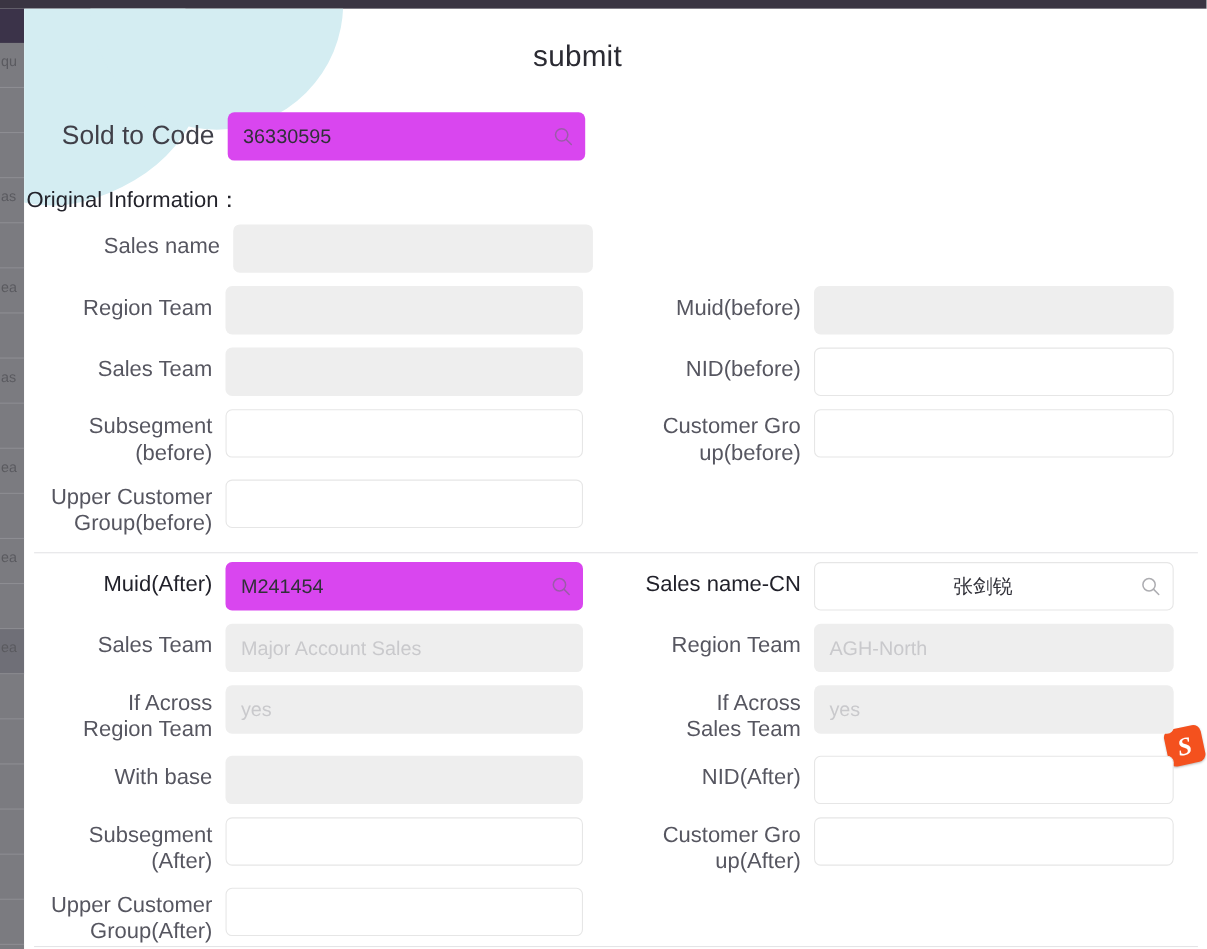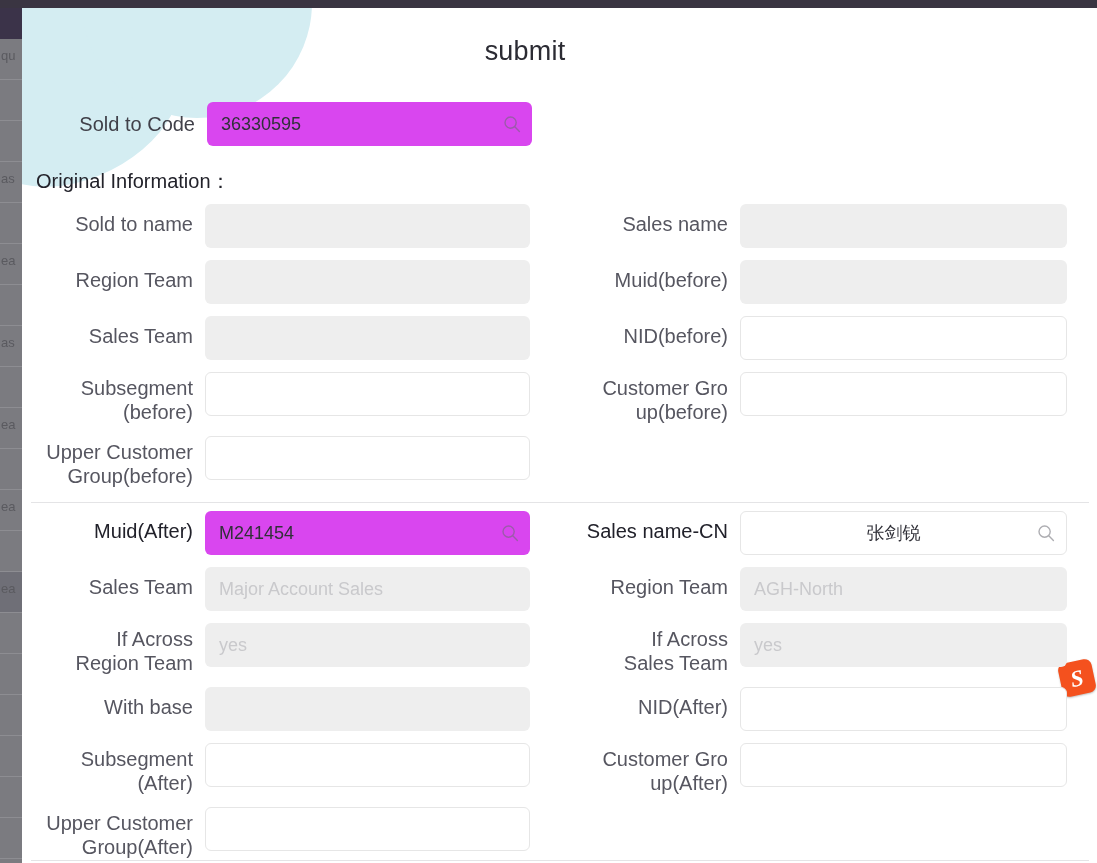--- a/index.html
+++ b/index.html
@@ -73,21 +73,21 @@
     letter-spacing: .2px;
   }
 
   
   .soldto-row {
     position: absolute; left: 0; top: 94px;
     display: flex; align-items: center;
   }
   .soldto-label {
     width: 185px; text-align: right; padding-right: 12px;
-    font-size: 20px; color: #404049;
+    font-size: 24px; color: #404049;
   }
   .field {
     position: relative;
     border-radius: 6px;
     height: 44px;
     display: flex; align-items: center;
     padding: 0 34px 0 14px;
     font-size: 18px;
     color: #303038;
   }
@@ -100,21 +100,21 @@
 
   .search-ico {
     position: absolute; right: 11px; top: 50%;
     width: 18px; height: 18px; margin-top: -9px;
     opacity: .55;
   }
   .search-ico svg { display: block; width: 18px; height: 18px; }
 
   
   .section-head {
-    position: absolute; left: 14px;
+    position: absolute; left: 2px;
     font-size: 20px; color: #22222a;
   }
 
   
   .grid { position: absolute; left: 0; width: 1075px; }
   .frow { display: flex; margin-bottom: 12px; }
   .cell { display: flex; align-items: flex-start; }
   .cell.left { width: 528px; }
   .cell.right { width: 540px; }
   .lbl {
@@ -208,26 +208,20 @@
                 <line x1="11.8" y1="11.8" x2="16.4" y2="16.4" stroke="#6b6b73" stroke-width="1.4" stroke-linecap="round"></line>
               </svg>
           </span>
         </div>
       </div>
 
       <div class="section-head" style="top:160px;">Original Information：</div>
 
       <div class="grid" id="original-grid" style="top:196px;">
           <div class="frow">
-            <div class="cell left">
-              <div class="lbl">Sold to name</div>
-              <div class="field w-left disabled">
-                <span></span>
-              </div>
-            </div>
             <div class="cell right">
               <div class="lbl">Sales name</div>
               <div class="field w-right disabled">
                 <span></span>
               </div>
             </div>
           </div>
           <div class="frow">
             <div class="cell left">
               <div class="lbl">Region Team</div>

